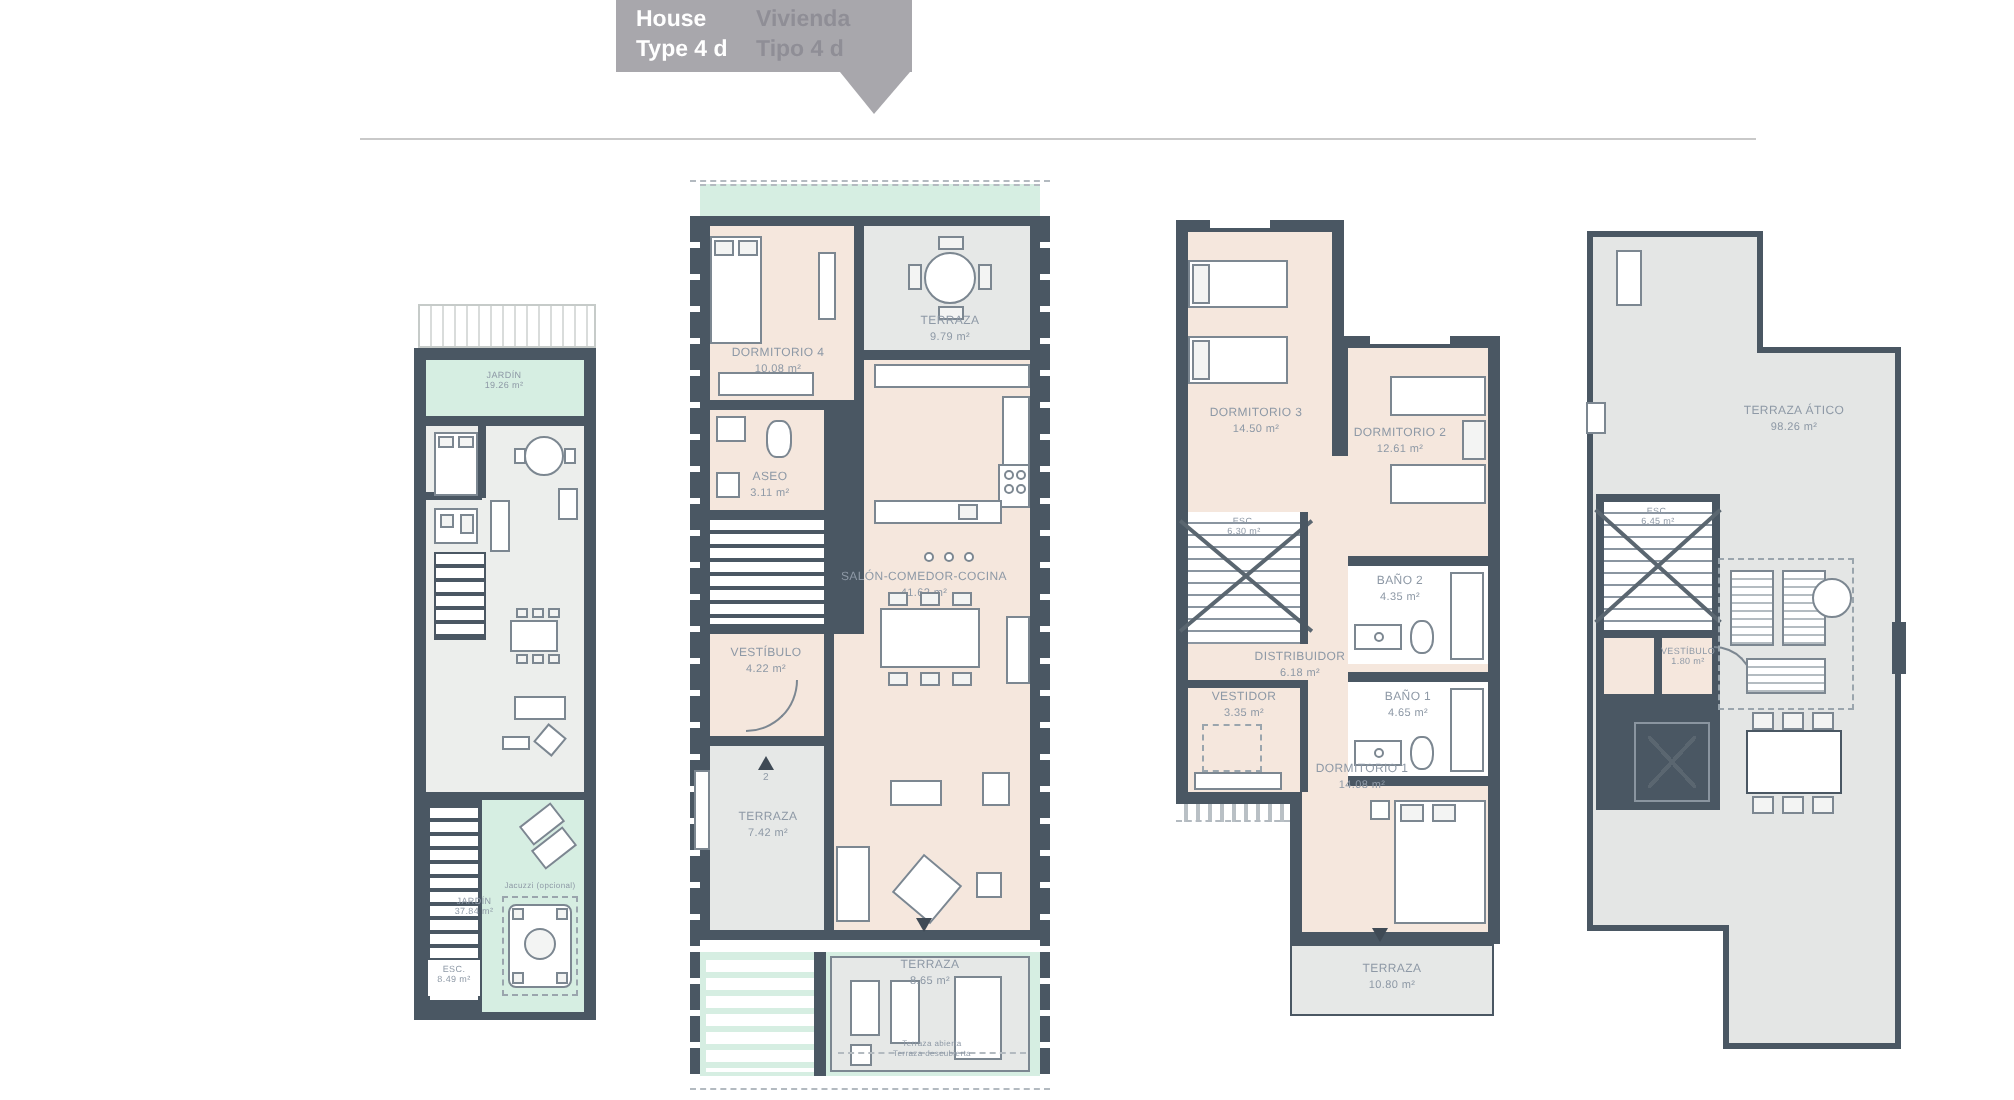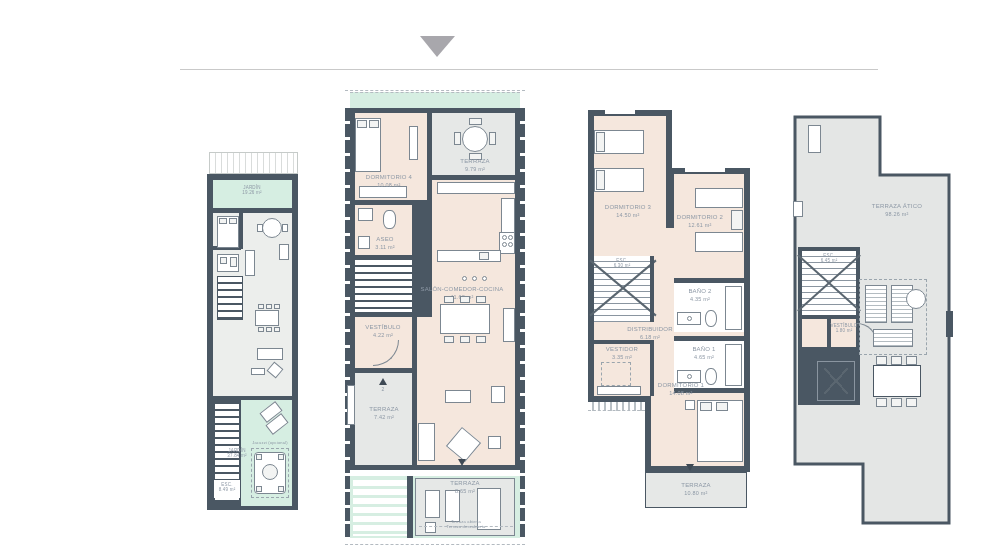--- a/index.html
+++ b/index.html
@@ -40,20 +40,30 @@
     linear-gradient(to bottom right,transparent calc(50% - 1px),#5a6670 calc(50% - 1px),#5a6670 calc(50% + 1px),transparent calc(50% + 1px));}
   .dot{width:3px;height:3px;border:1px solid #7c8791;border-radius:50%;background:#fff;box-sizing:content-box;}
   .partywall{background:repeating-linear-gradient(180deg,#4a5763 0 13px,#fff 13px 16px);}
   .dashline{border-top:1px dashed #b3bac0;}
 </style>
 </head>
 <body>
 
 <div id="canvas">
 
+  <div class="banner">
+    <div class="en">
+      <div>House</div>
+      <div>Type 4 d</div>
+    </div>
+    <div class="es">
+      <div>Vivienda</div>
+      <div>Tipo 4 d</div>
+    </div>
+  </div>
   <div class="banner-arrow"></div>
   <div class="rule"></div>
 
   <div class="plan" style="left:205px;top:152px;width:95px;height:366px;">
     <div class="abs hatchV" style="left:4px;top:0;width:87px;height:20px;border:1px solid #c6cbc9;"></div>
     <div class="abs wall" style="left:2px;top:22px;width:91px;height:336px;"></div>
 
     <div class="abs green" style="left:8px;top:28px;width:79px;height:28px;"></div>
     <div class="rlabel tiny" style="left:17px;top:33px;width:60px;">
       <div>JARDÍN</div>

